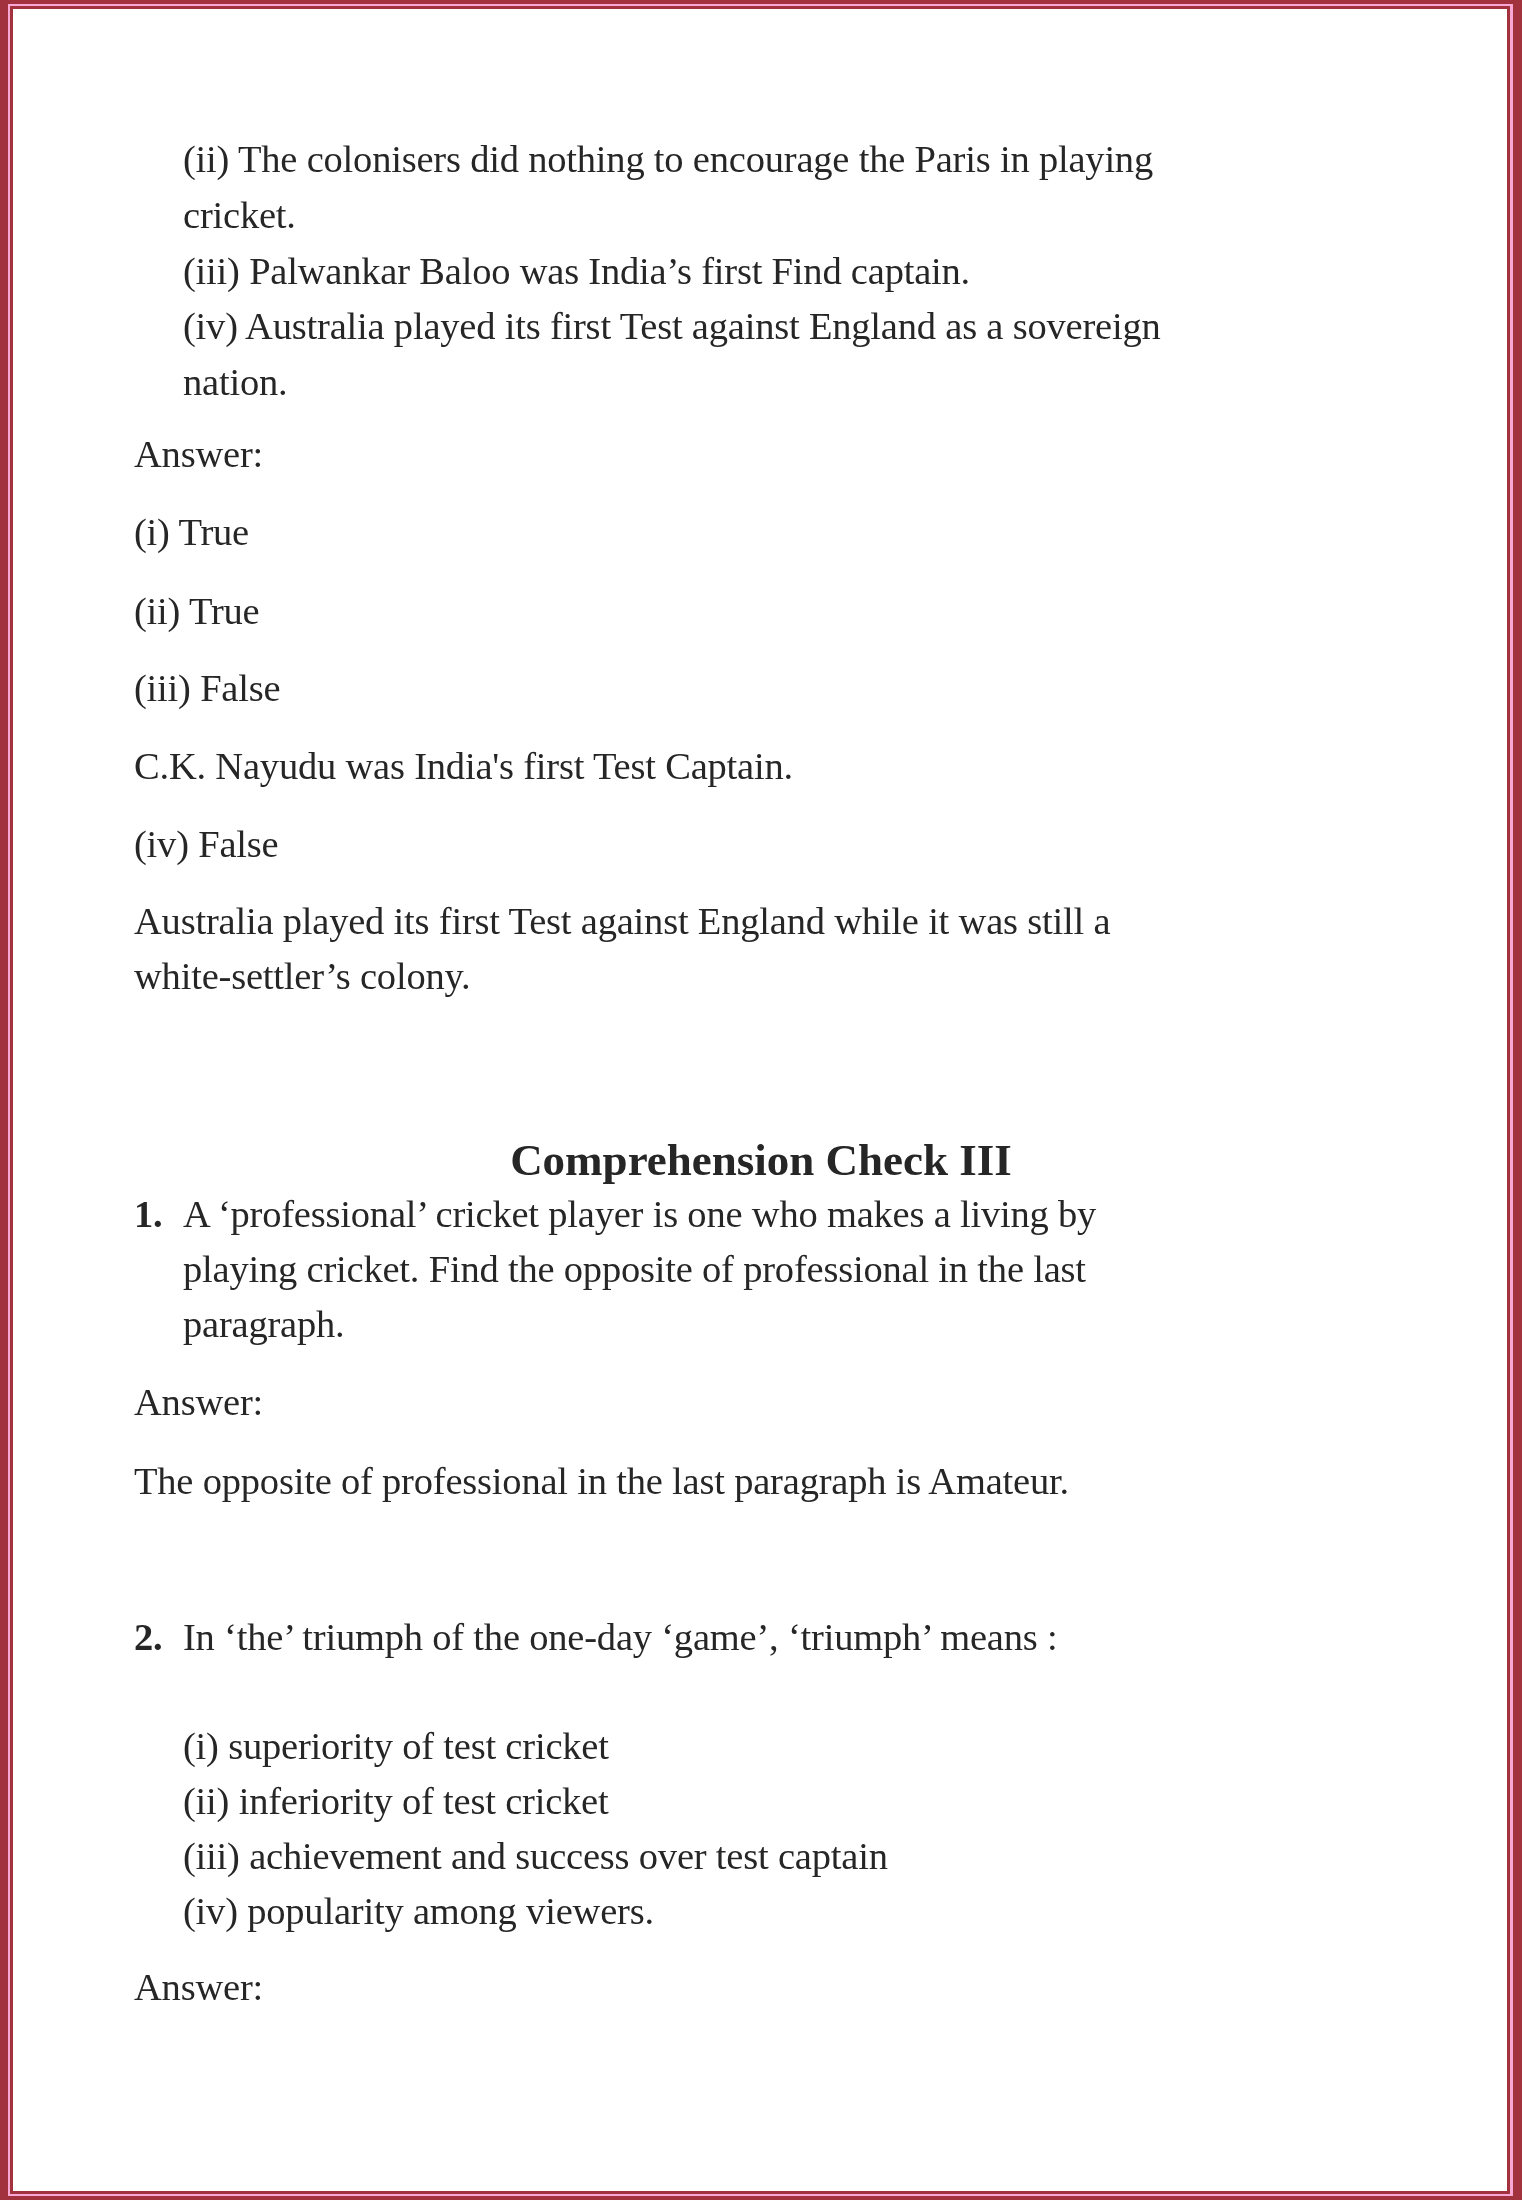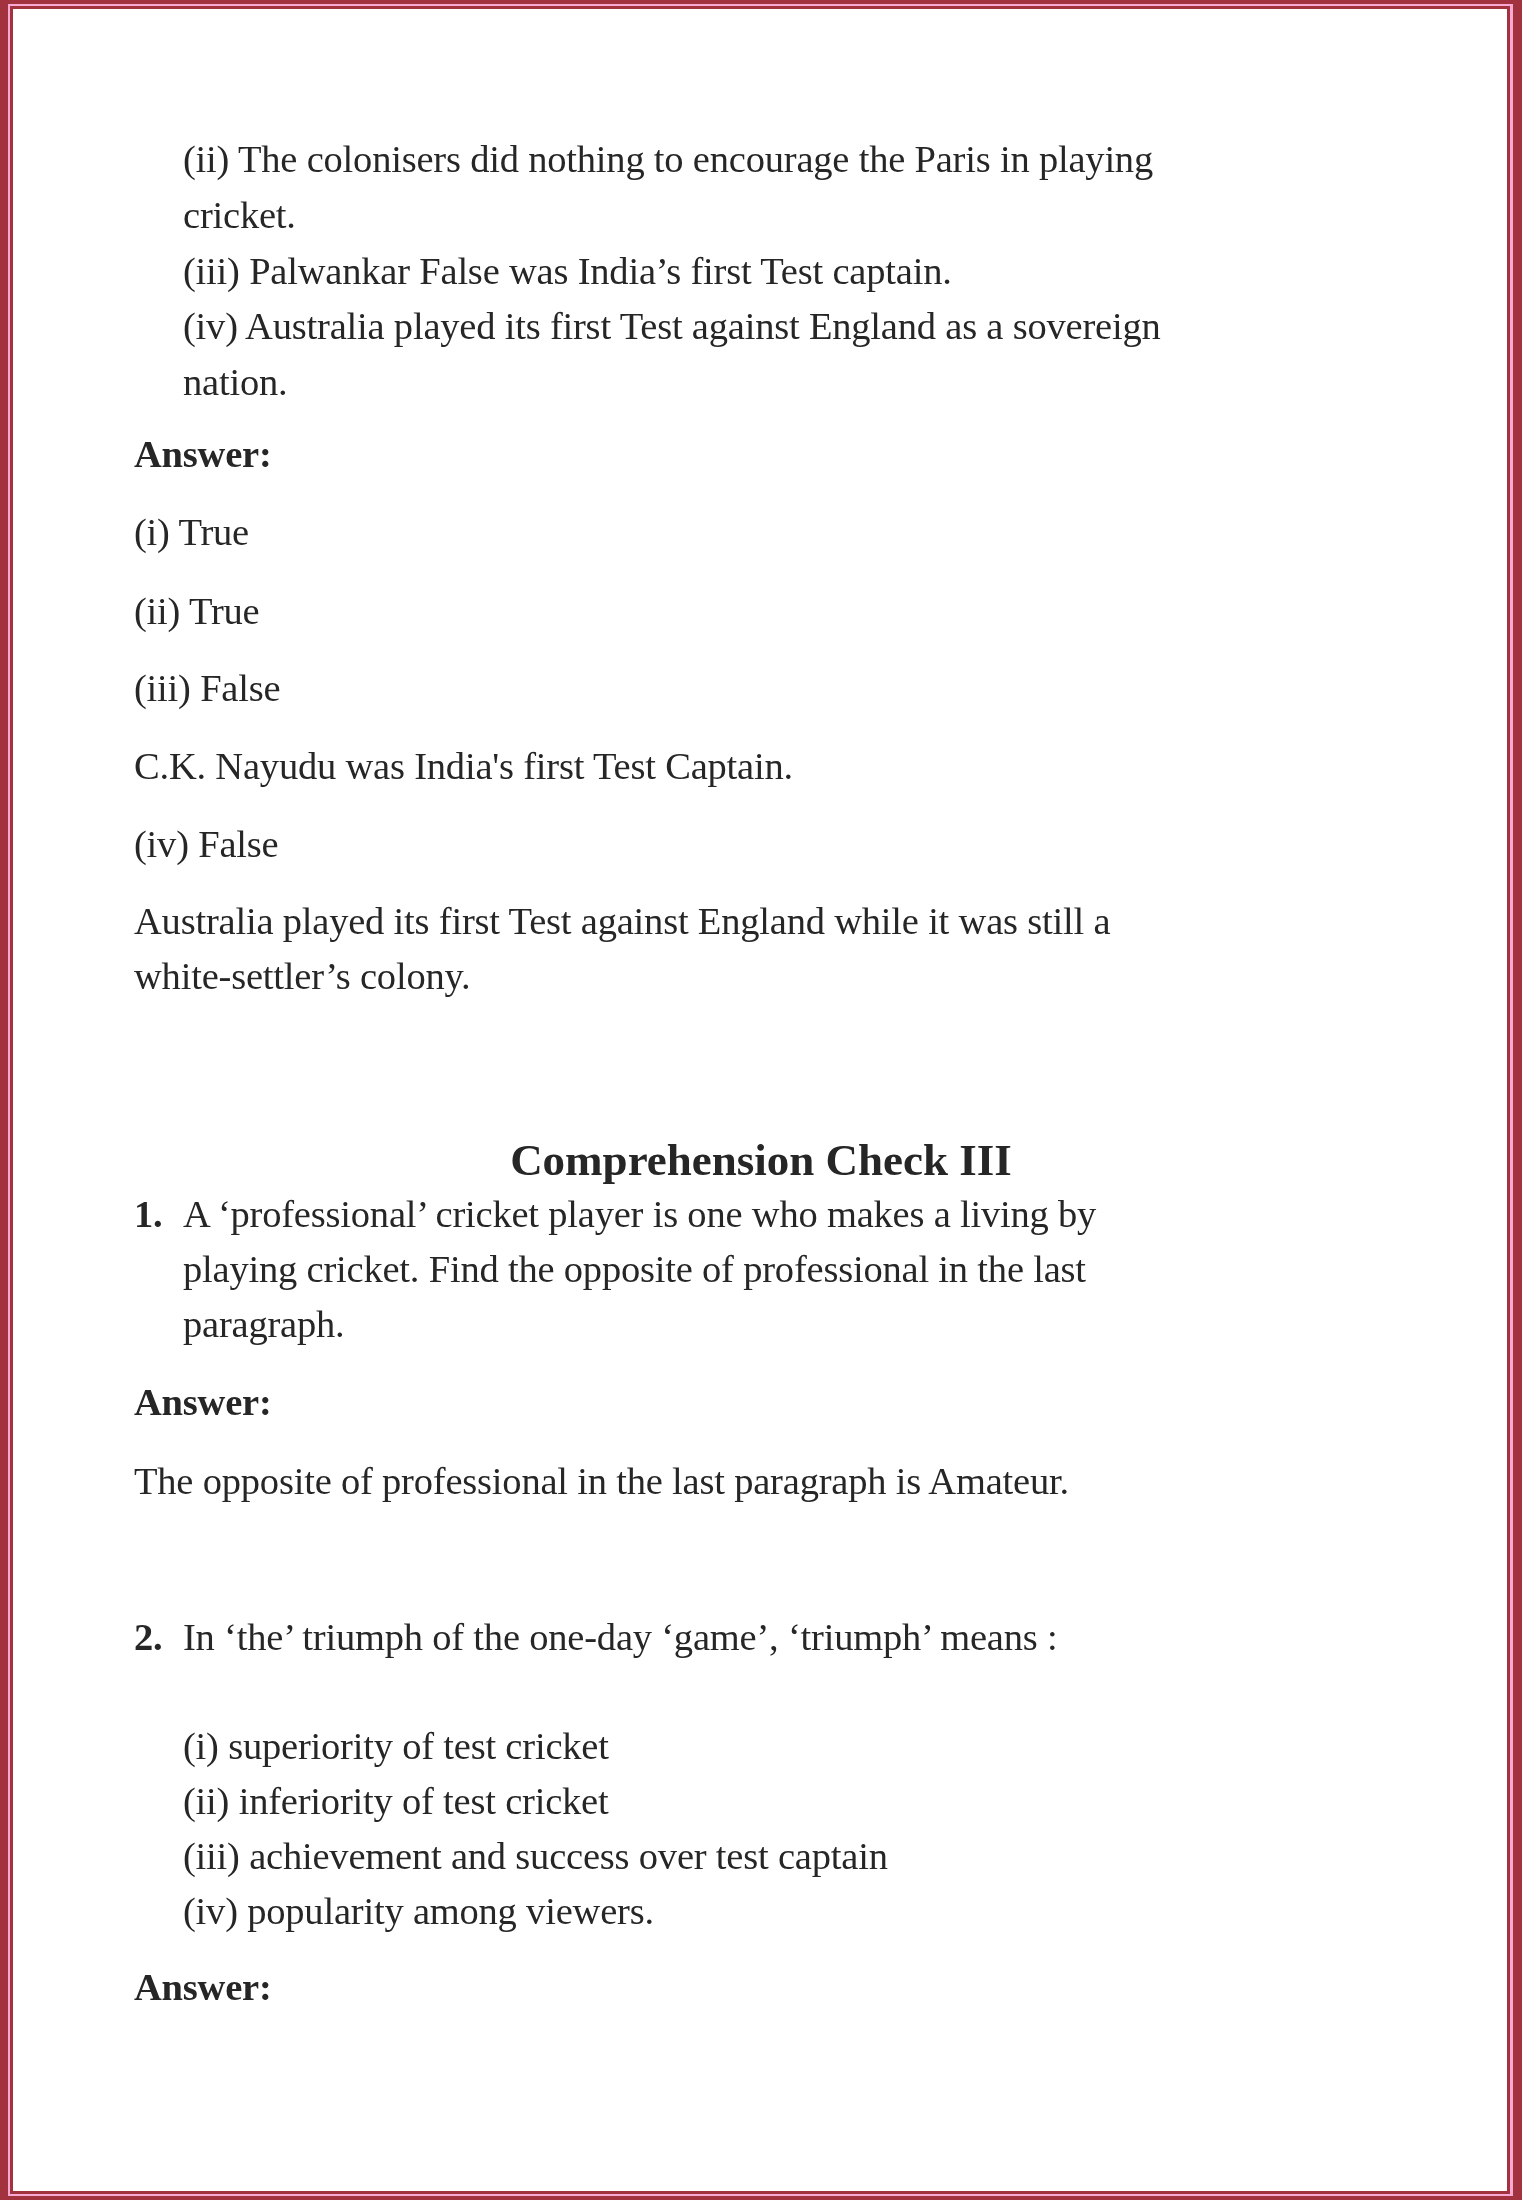--- a/index.html
+++ b/index.html
@@ -37,21 +37,21 @@
       box-sizing: border-box;
       background: #ffffff;
     }
     .line {
       position: absolute;
       white-space: nowrap;
       font-size: 38.5px;
       line-height: 1;
       letter-spacing: -0.2px;
     }
-    .bold { font-weight: bold; }
+    .bold { font-weight: normal; }
     .heading {
       position: absolute;
       left: 0;
       width: 1522px;
       text-align: center;
       font-weight: bold;
       font-size: 45px;
       line-height: 1;
       white-space: nowrap;
     }
@@ -63,21 +63,21 @@
   </style>
 </head>
 <body>
 
 <div class="page">
   <div class="border-outer"></div>
   <div class="border-inner"></div>
 
   <div class="line" style="left:183px; top:140px;">(ii) The colonisers did nothing to encourage the Paris in playing</div>
   <div class="line" style="left:183px; top:196px;">cricket.</div>
-  <div class="line" style="left:183px; top:252px;">(iii) Palwankar False was India’s first Test captain.</div>
+  <div class="line" style="left:183px; top:252px;">(iii) Palwankar Baloo was India’s first Find captain.</div>
   <div class="line" style="left:183px; top:307px;">(iv) Australia played its first Test against England as a sovereign</div>
   <div class="line" style="left:183px; top:363px;">nation.</div>
 
   <div class="line bold" style="left:134px; top:435px;">Answer:</div>
   <div class="line" style="left:134px; top:513px;">(i) True</div>
   <div class="line" style="left:134px; top:592px;">(ii) True</div>
   <div class="line" style="left:134px; top:669px;">(iii) False</div>
   <div class="line" style="left:134px; top:747px;text-align:center;">C.K. Nayudu was India's first Test Captain.</div>
   <div class="line" style="left:134px; top:825px;">(iv) False</div>
   <div class="line" style="left:134px; top:902px;">Australia played its first Test against England while it was still a</div>

